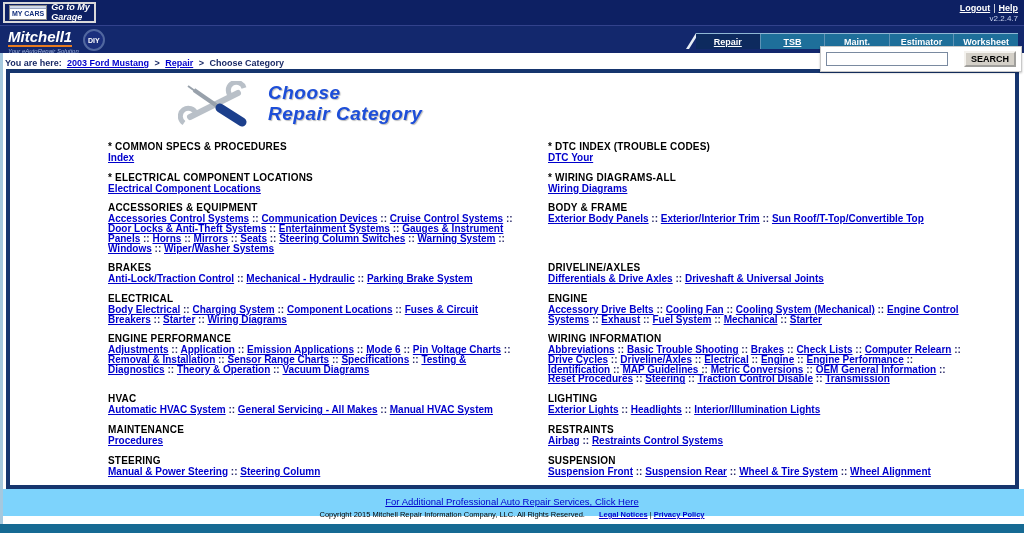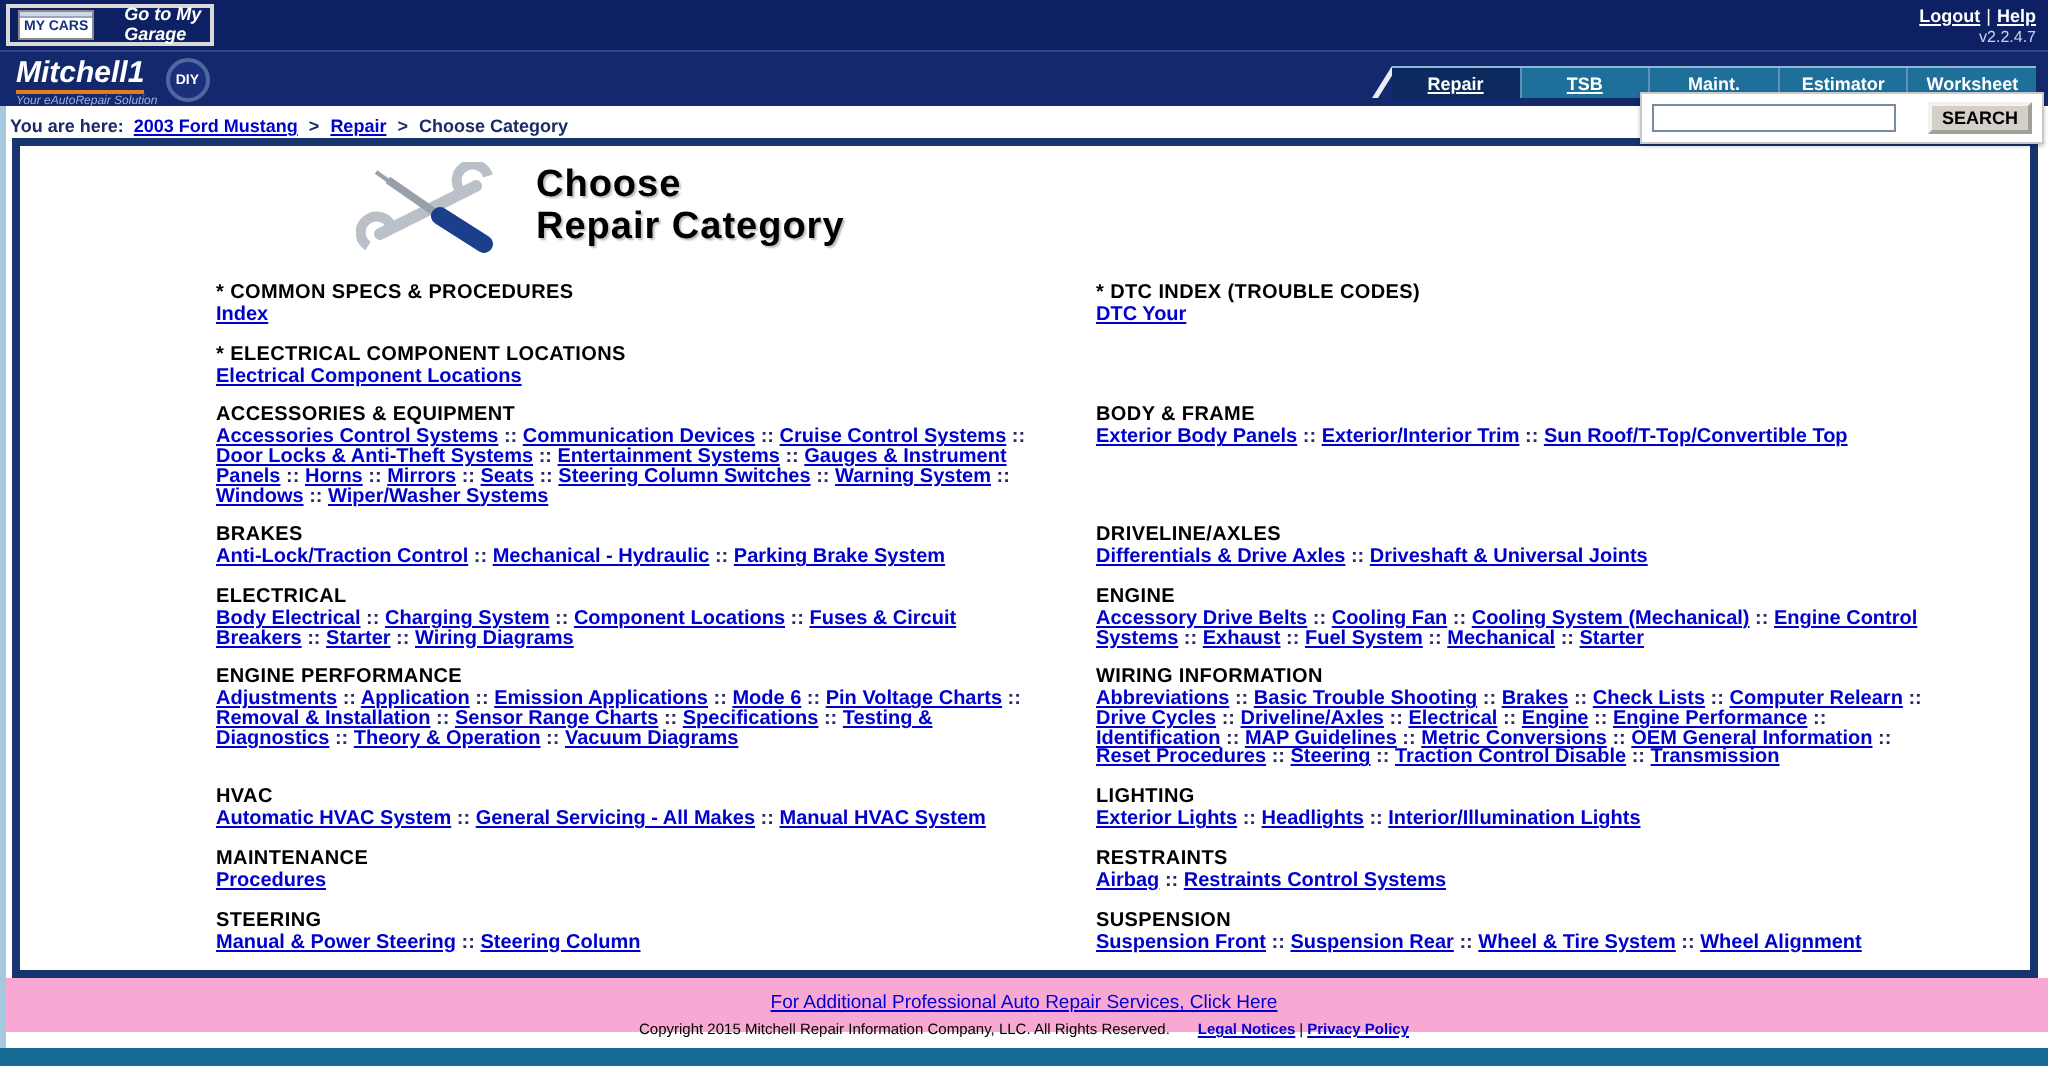--- a/index.html
+++ b/index.html
@@ -10,21 +10,21 @@
     position: relative;
     overflow: hidden;
   }
   a { cursor: pointer; }
 
   
   .topbar { background:#0d2063; height:25px; position:relative; }
   .garage-btn {
     position:absolute; left:3px; top:2px; height:21px;
     background:#0d2063; border:2px solid #d9d9d9;
-    display:flex; align-items:center; gap:15px; padding:0 4px; cursor:pointer;
+    display:flex; align-items:center; gap:4px; padding:0 4px; cursor:pointer;
   }
   .plate {
     background:#ffffff; border:1px solid #8a8a8a; color:#14307e;
     font-size:7px; font-weight:bold; line-height:1; padding:1px 2px 2px;
     display:inline-block; text-align:center;
   }
   .plate-top { display:block; height:3px; background:#cfd9ec; border-bottom:1px solid #9aa6c0; margin:-1px -2px 1px; }
   .garage-text { color:#ffffff; font-style:italic; font-weight:bold; font-size:9px; line-height:1.05; }
   .top-right { position:absolute; right:6px; top:3px; text-align:right; }
   .top-links { font-size:9px; font-weight:bold; color:#ffffff; }
@@ -77,34 +77,34 @@
   
   .left-strip { position:absolute; left:0; top:53px; width:3px; height:471px; background:#a5c8de; z-index:20; }
 
   
   .content-box {
     margin:0 5px 0 6px; height:420px; background:#ffffff;
     border:4px solid #16356e; overflow:hidden; position:relative;
   }
   .title-area { display:flex; align-items:center; gap:16px; margin:8px 0 0 168px; height:46px; }
   .title-text {
-    color:#000000; font-weight:bold; font-size:19px; line-height:1.1;
+    color:#1d4ed8; font-weight:bold; font-style:italic; font-size:19px; line-height:1.1;
     text-shadow:1px 1px 1px #bcbcbc; letter-spacing:.5px;
   }
   .category-grid {
     display:grid; grid-template-columns:412px 422px; column-gap:28px; row-gap:9px;
     margin:14px 0 0 98px;
   }
   .sec-heading { font-size:10px; font-weight:bold; color:#000000; margin-bottom:1px; letter-spacing:.2px; }
   .sec-links { font-size:10px; font-weight:bold; line-height:9.7px; }
   .cat-link { color:#0000cc; text-decoration:underline; }
   .sep { color:#2a2a6a; }
 
   
-  .footer-white { height:27px; background:#f9a8d4; text-align:center; padding-top:2px; }
+  .footer-white { height:27px; background:#7dd3fc; text-align:center; padding-top:2px; }
   .services-link { font-size:9.5px; color:#0000cc; text-decoration:underline; }
   .copyright-line { font-size:7.5px; color:#000000; margin-top:1px; }
   .copyright-line a { color:#0000cc; text-decoration:underline; font-weight:bold; }
   .legal-sep { margin:0 2px; }
   .copy-gap { display:inline-block; width:14px; }
   .top-link { font-size:9.5px; font-weight:bold; color:#0000cc; text-decoration:underline; }
   .bottom-bar { position:absolute; bottom:0; left:0; width:1024px; height:9px; background:#166a93; }
 </style>
 </head>
 <body>
@@ -222,20 +222,24 @@
         <div class="sec-heading">STEERING</div>
         <div class="sec-links"><a class="cat-link">Manual &amp; Power Steering</a><span class="sep"> :: </span><a class="cat-link">Steering Column</a></div>
       </div>
       <div class="section" style="grid-area: 10 / 1;">
         <div class="sec-heading">TRANSMISSION</div>
       </div>
       <div class="section" style="grid-area: 1 / 2;">
         <div class="sec-heading">* DTC INDEX (TROUBLE CODES)</div>
         <div class="sec-links"><a class="cat-link">DTC Your</a></div>
       </div>
+      <div class="section" style="grid-area: 2 / 2;">
+        <div class="sec-heading">* WIRING DIAGRAMS-ALL</div>
+        <div class="sec-links"><a class="cat-link">Wiring Diagrams</a></div>
+      </div>
       <div class="section" style="grid-area: 3 / 2;">
         <div class="sec-heading">BODY &amp; FRAME</div>
         <div class="sec-links"><a class="cat-link">Exterior Body Panels</a><span class="sep"> :: </span><a class="cat-link">Exterior/Interior Trim</a><span class="sep"> :: </span><a class="cat-link">Sun Roof/T-Top/Convertible Top</a></div>
       </div>
       <div class="section" style="grid-area: 4 / 2;">
         <div class="sec-heading">DRIVELINE/AXLES</div>
         <div class="sec-links"><a class="cat-link">Differentials &amp; Drive Axles</a><span class="sep"> :: </span><a class="cat-link">Driveshaft &amp; Universal Joints</a></div>
       </div>
       <div class="section" style="grid-area: 5 / 2;">
         <div class="sec-heading">ENGINE</div>

